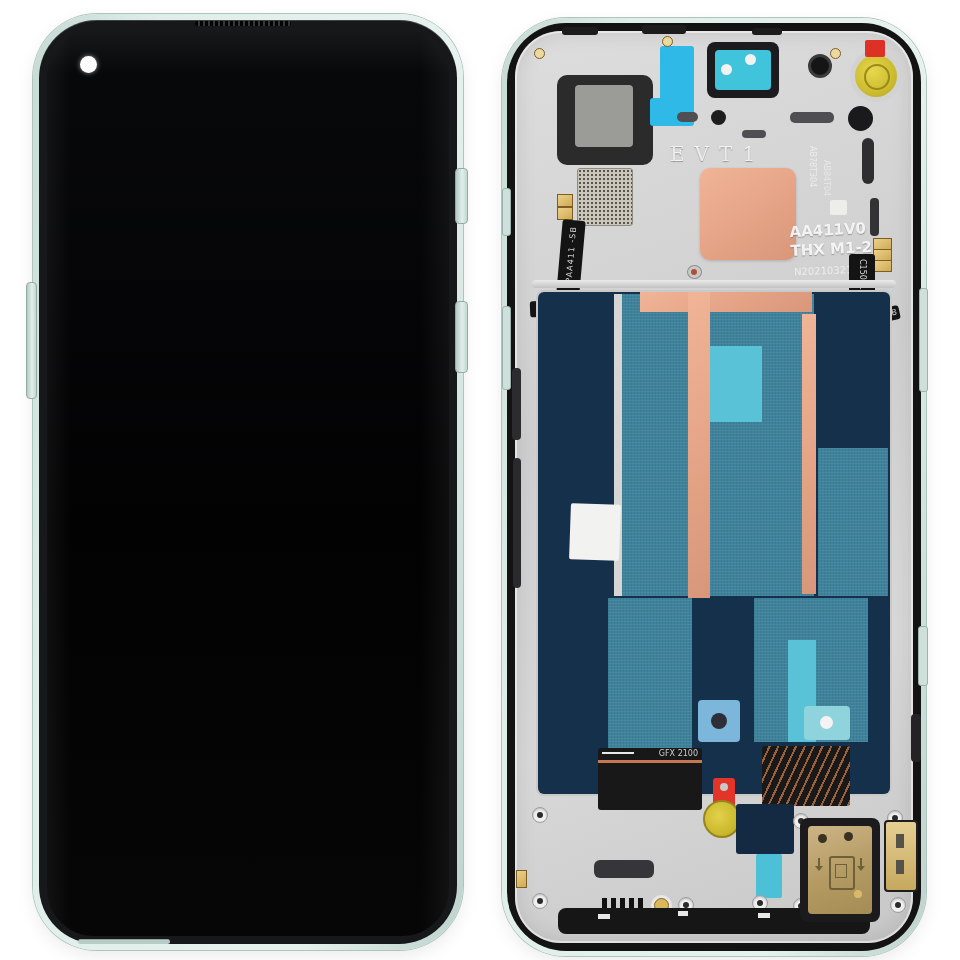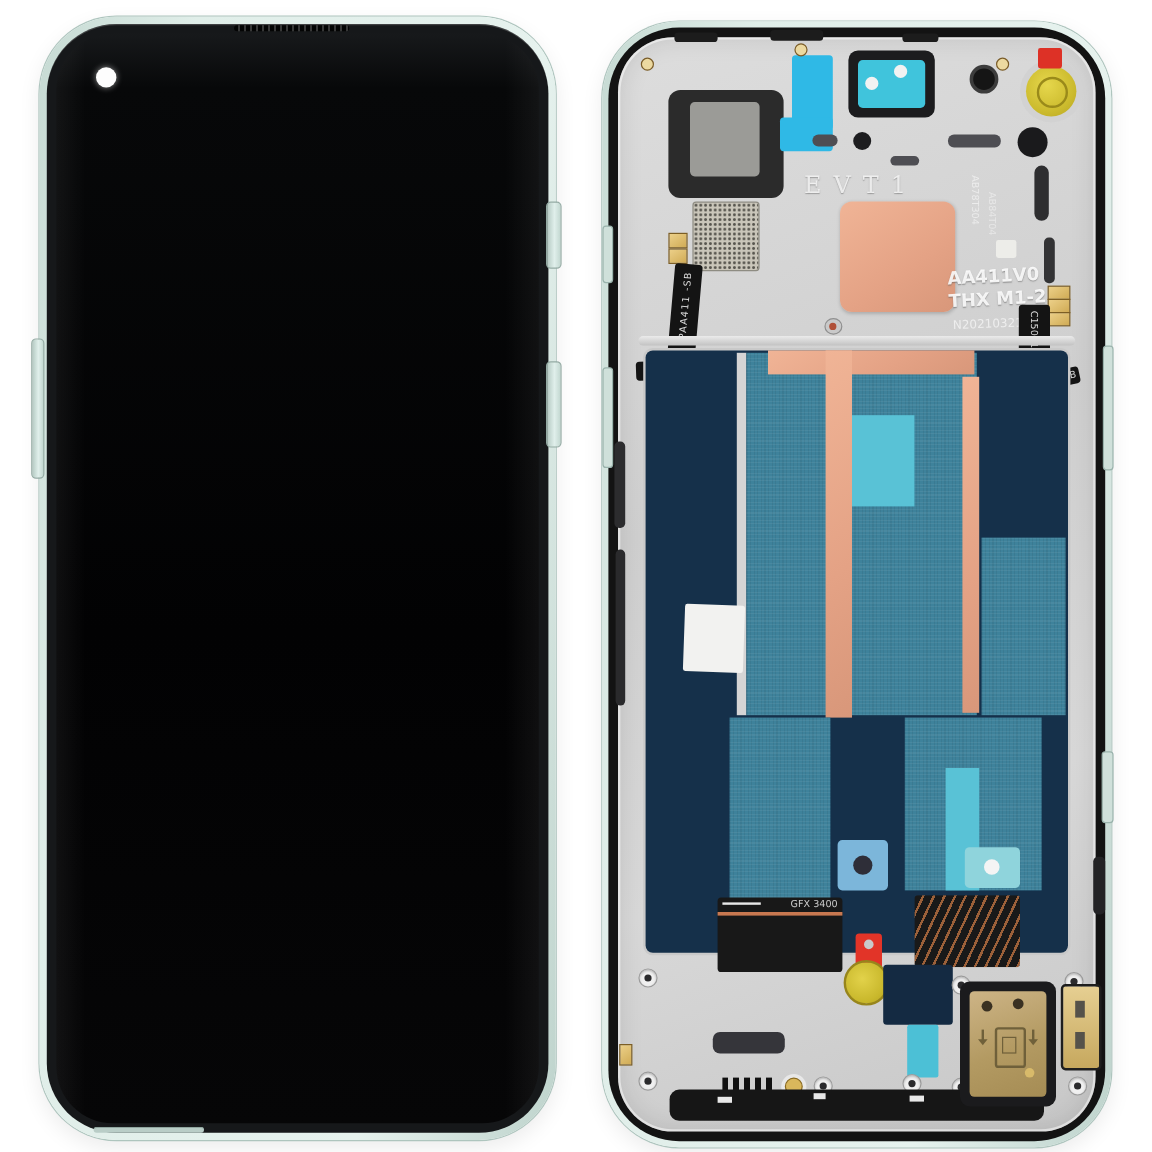--- a/index.html
+++ b/index.html
@@ -170,21 +170,21 @@
 
     <div class="abs" style="left:196px;top:682px;width:42px;height:42px;background:#7cb6da;border-radius:4px;">
       <div class="abs" style="left:13px;top:13px;width:16px;height:16px;border-radius:50%;background:#2e2e38;"></div>
     </div>
     <div class="abs" style="left:302px;top:688px;width:46px;height:34px;background:#8fd4dc;border-radius:4px;">
       <div class="abs" style="left:16px;top:10px;width:13px;height:13px;border-radius:50%;background:#f4f4f4;"></div>
     </div>
 
     <div class="abs" style="left:96px;top:730px;width:104px;height:62px;background:#181818;border-radius:3px;">
       <div class="abs" style="left:4px;top:4px;width:32px;height:2px;background:#e8e8e8;"></div>
-      <div class="abs" style="right:4px;top:1px;font-size:8px;color:#cccccc;">GFX 3400</div>
+      <div class="abs" style="right:4px;top:1px;font-size:8px;color:#cccccc;">GFX 2100</div>
       <div class="abs" style="left:0;top:12px;width:104px;height:3px;background:#c87850;"></div>
     </div>
     <div class="abs" style="left:260px;top:728px;width:88px;height:60px;background:#191919;border-radius:3px;
          background-image:repeating-linear-gradient(115deg,transparent 0 6px,rgba(200,120,68,.75) 6px 8px);"></div>
 
     <div class="abs" style="left:211px;top:760px;width:22px;height:36px;background:#e23428;border-radius:3px;">
       <div class="abs" style="left:7px;top:5px;width:8px;height:8px;border-radius:50%;background:#c9c9c9;"></div>
     </div>
     <div class="abs" style="left:201px;top:782px;width:34px;height:34px;border-radius:50%;border:2px solid #97851c;
          background:radial-gradient(circle at 40% 40%,#e2d24a,#c9b82c 65%,#b2a020);"></div>

